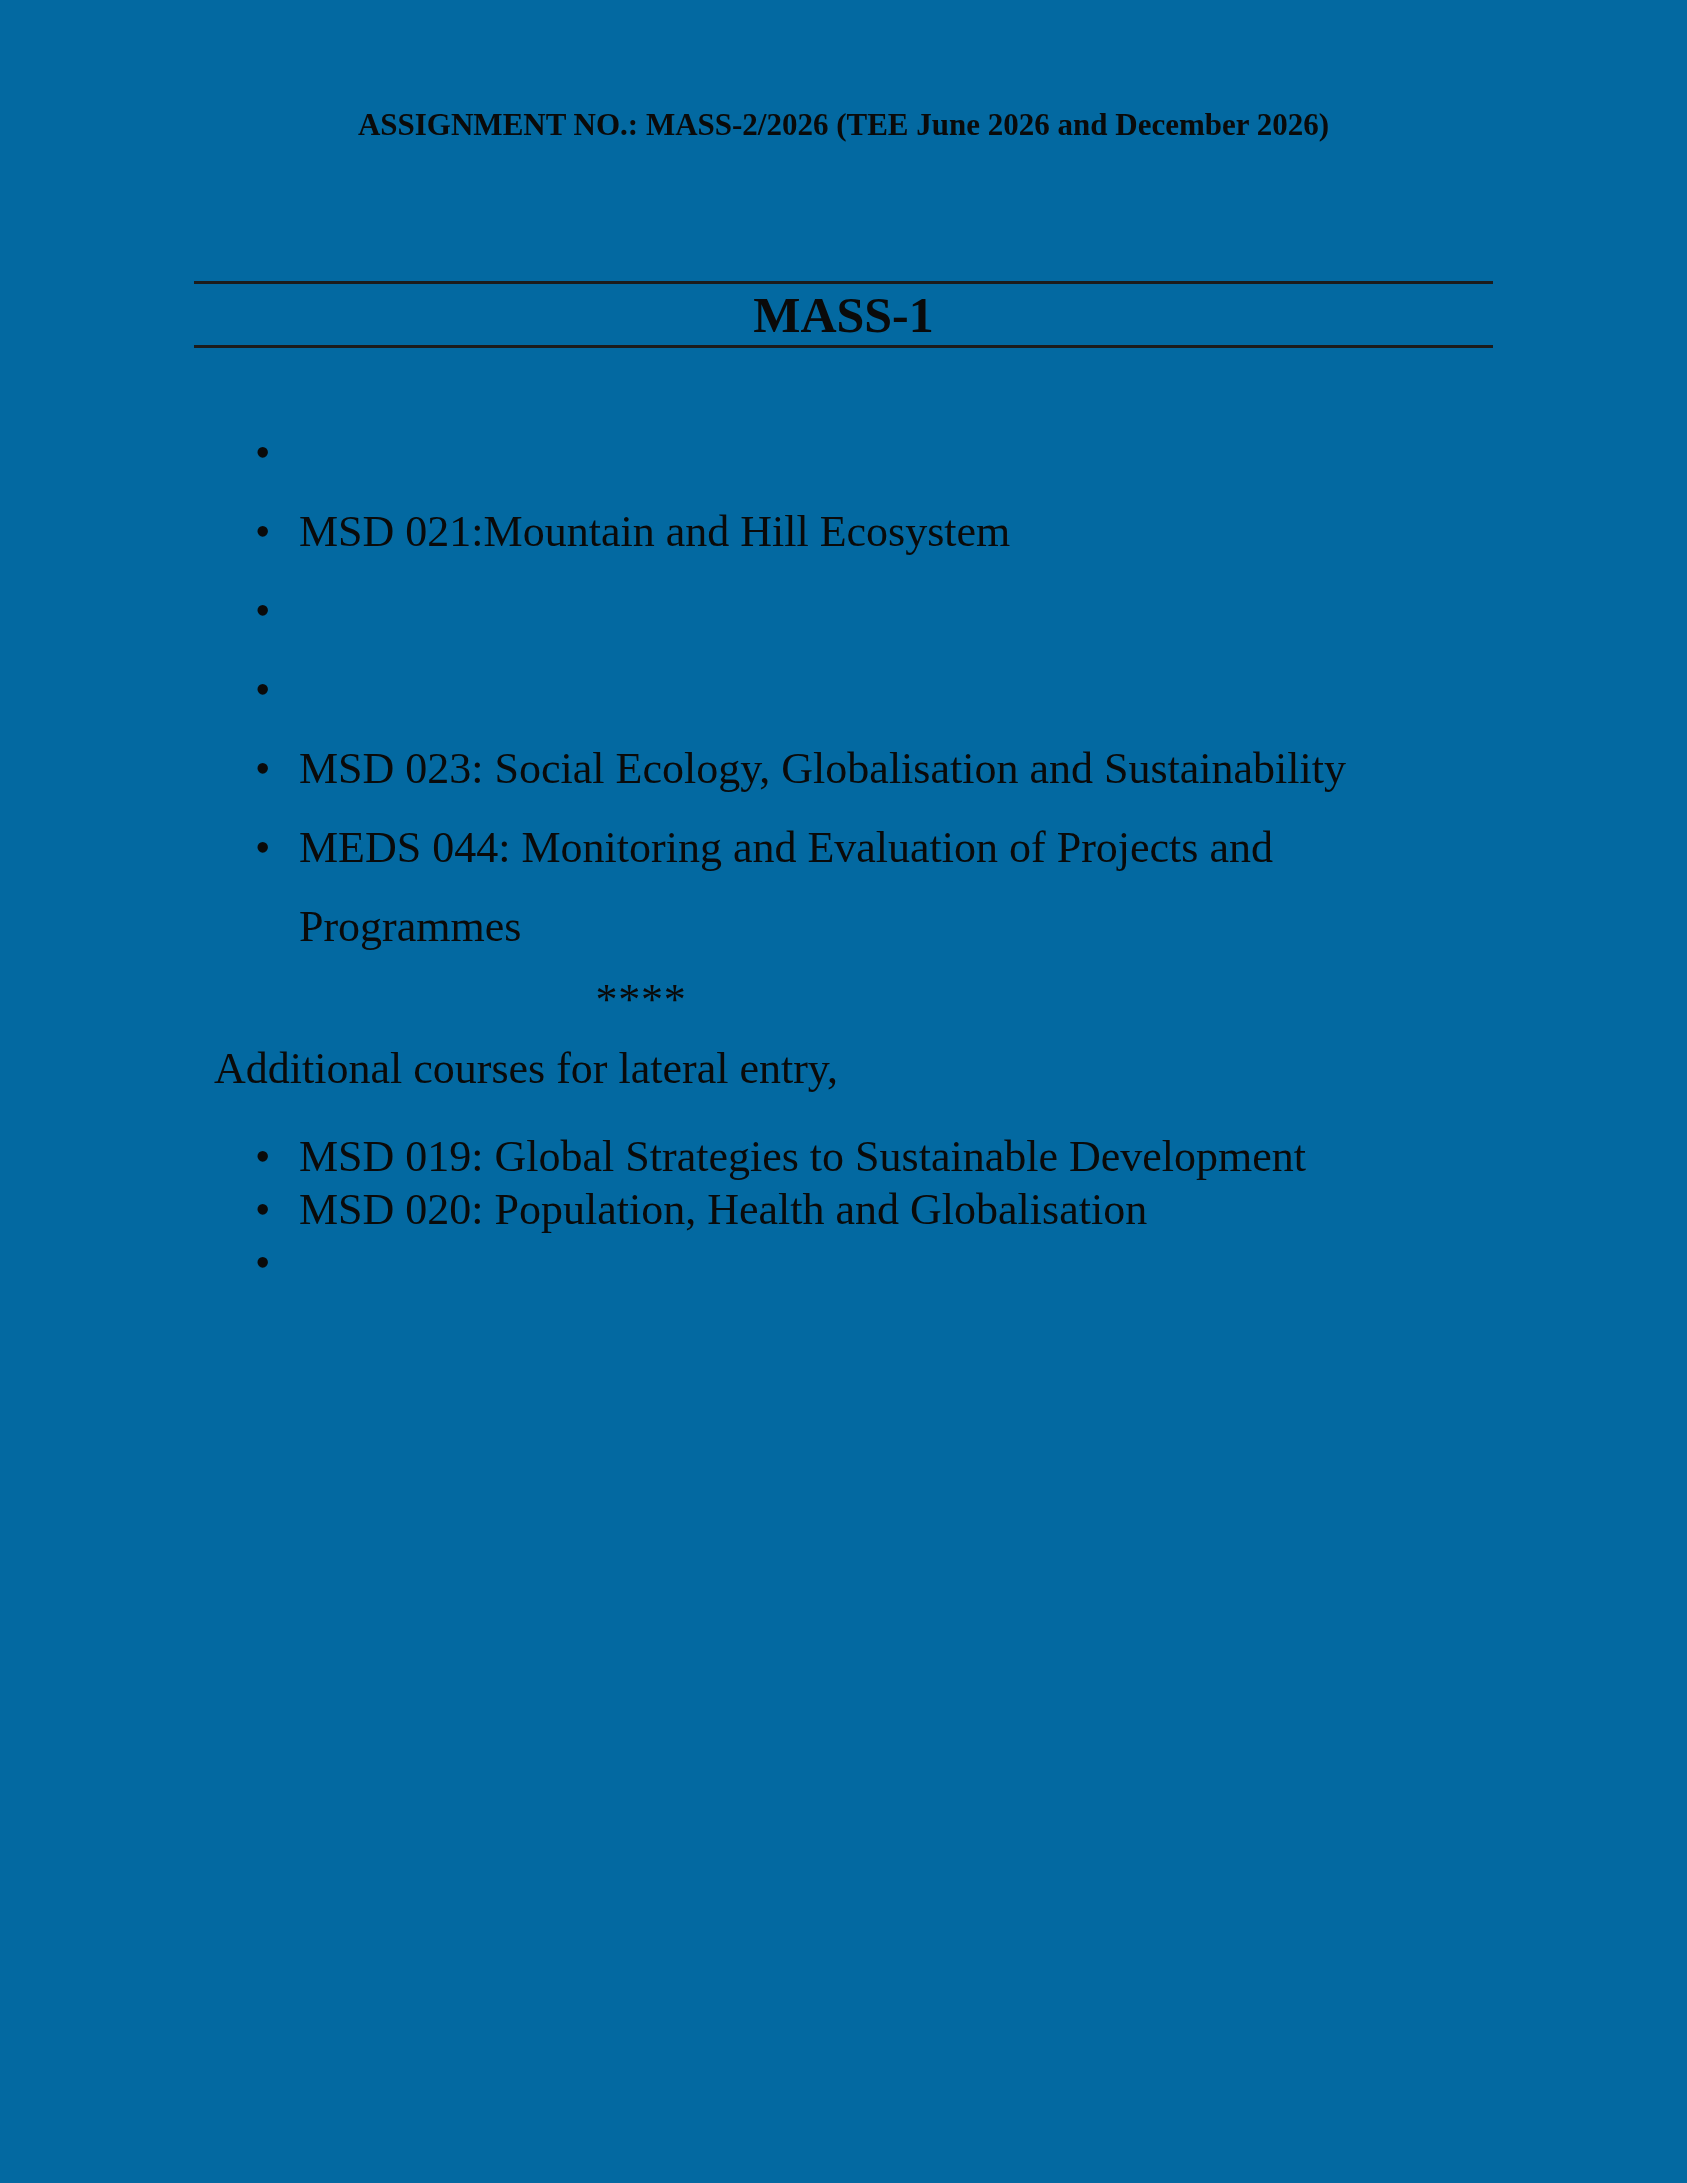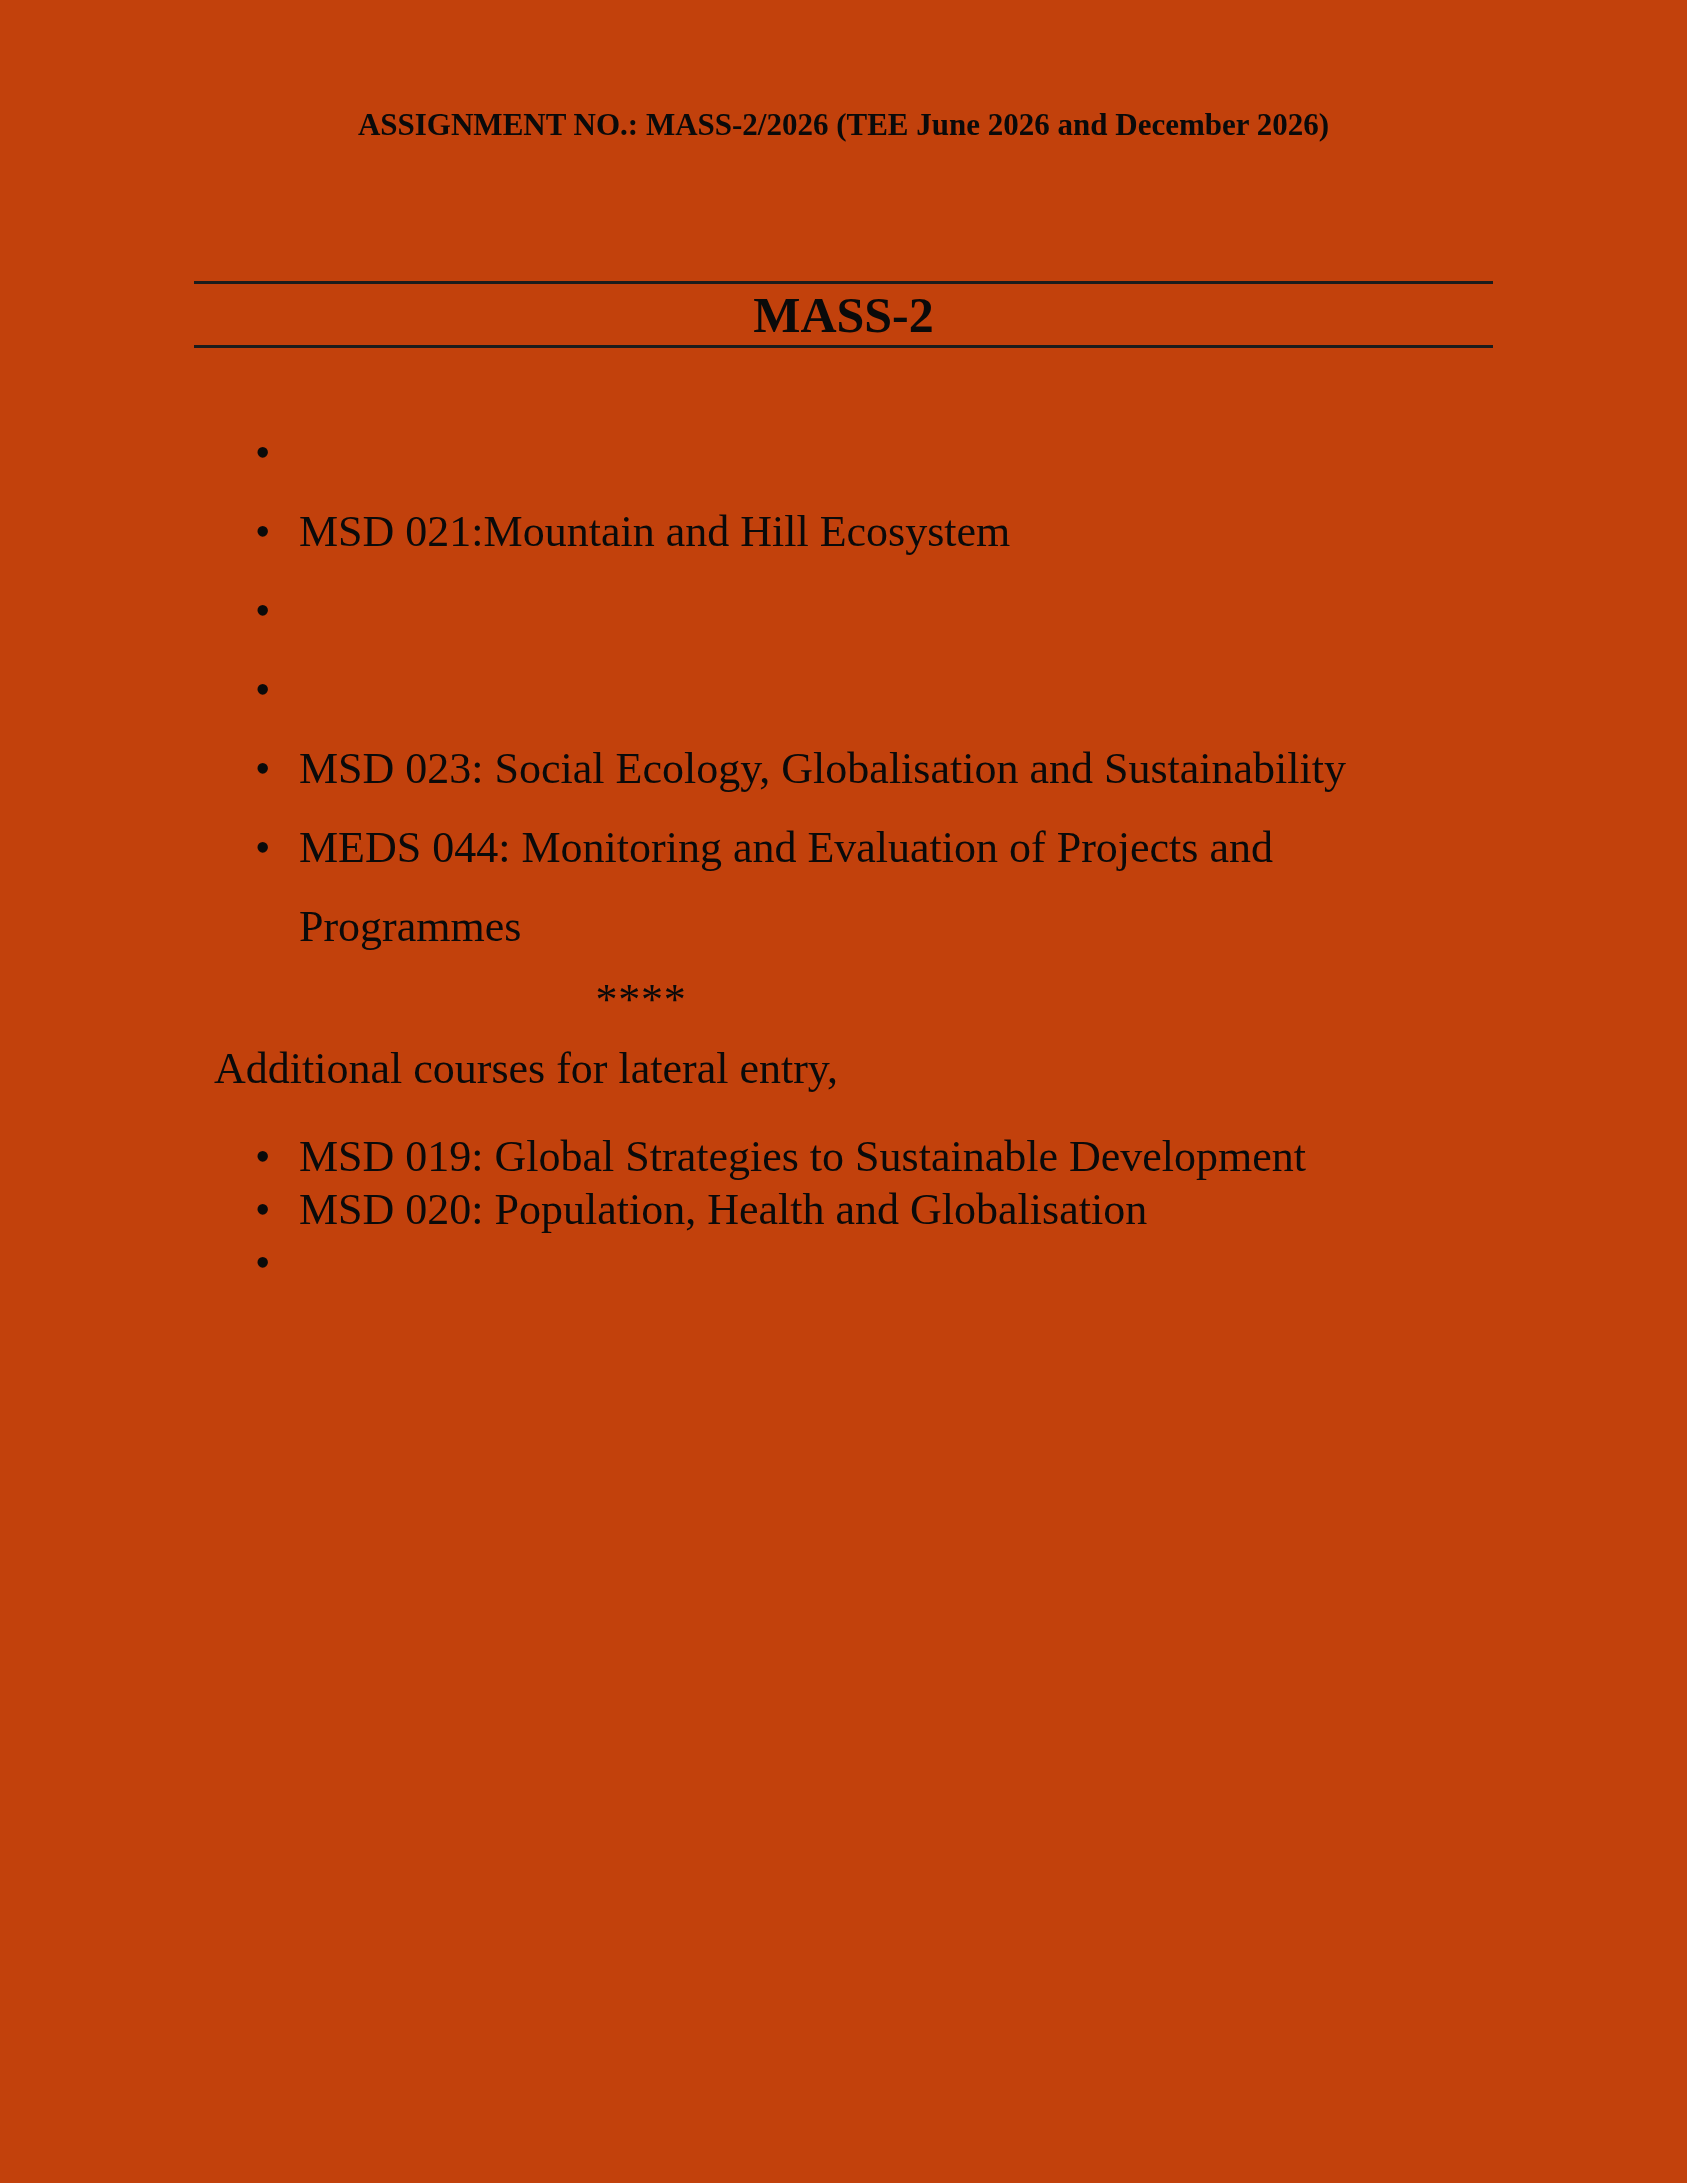--- a/index.html
+++ b/index.html
@@ -4,21 +4,21 @@
 <style>
   html, body {
     margin: 0;
     padding: 0;
     background: #e8e8e8;
   }
   .page {
     position: relative;
     width: 1687px;
     height: 2183px;
-    background: #c2410c;
+    background: #0369a1;
     overflow: hidden;
     font-family: "Liberation Serif", "DejaVu Serif", serif;
     color: #0a0a0a;
   }
 
   
   .doc-header {
     position: absolute;
     top: 109px;
     left: 0;
@@ -92,21 +92,21 @@
 </style>
 </head>
 <body>
 
 <div class="page">
 
   <div class="doc-header">ASSIGNMENT NO.: MASS-2/2026 (TEE June 2026 and December 2026)</div>
 
   <div class="rule rule-top"></div>
 
-  <div class="doc-title">MASS-2</div>
+  <div class="doc-title">MASS-1</div>
 
   <div class="rule rule-bottom"></div>
 
   <ul class="course-list list-main">
     <li class="course-item">
       <span class="bullet">•</span>
     </li>
     <li class="course-item">
       <span class="bullet">•</span>
       <span class="li-text">MSD 021:Mountain and Hill Ecosystem</span>

